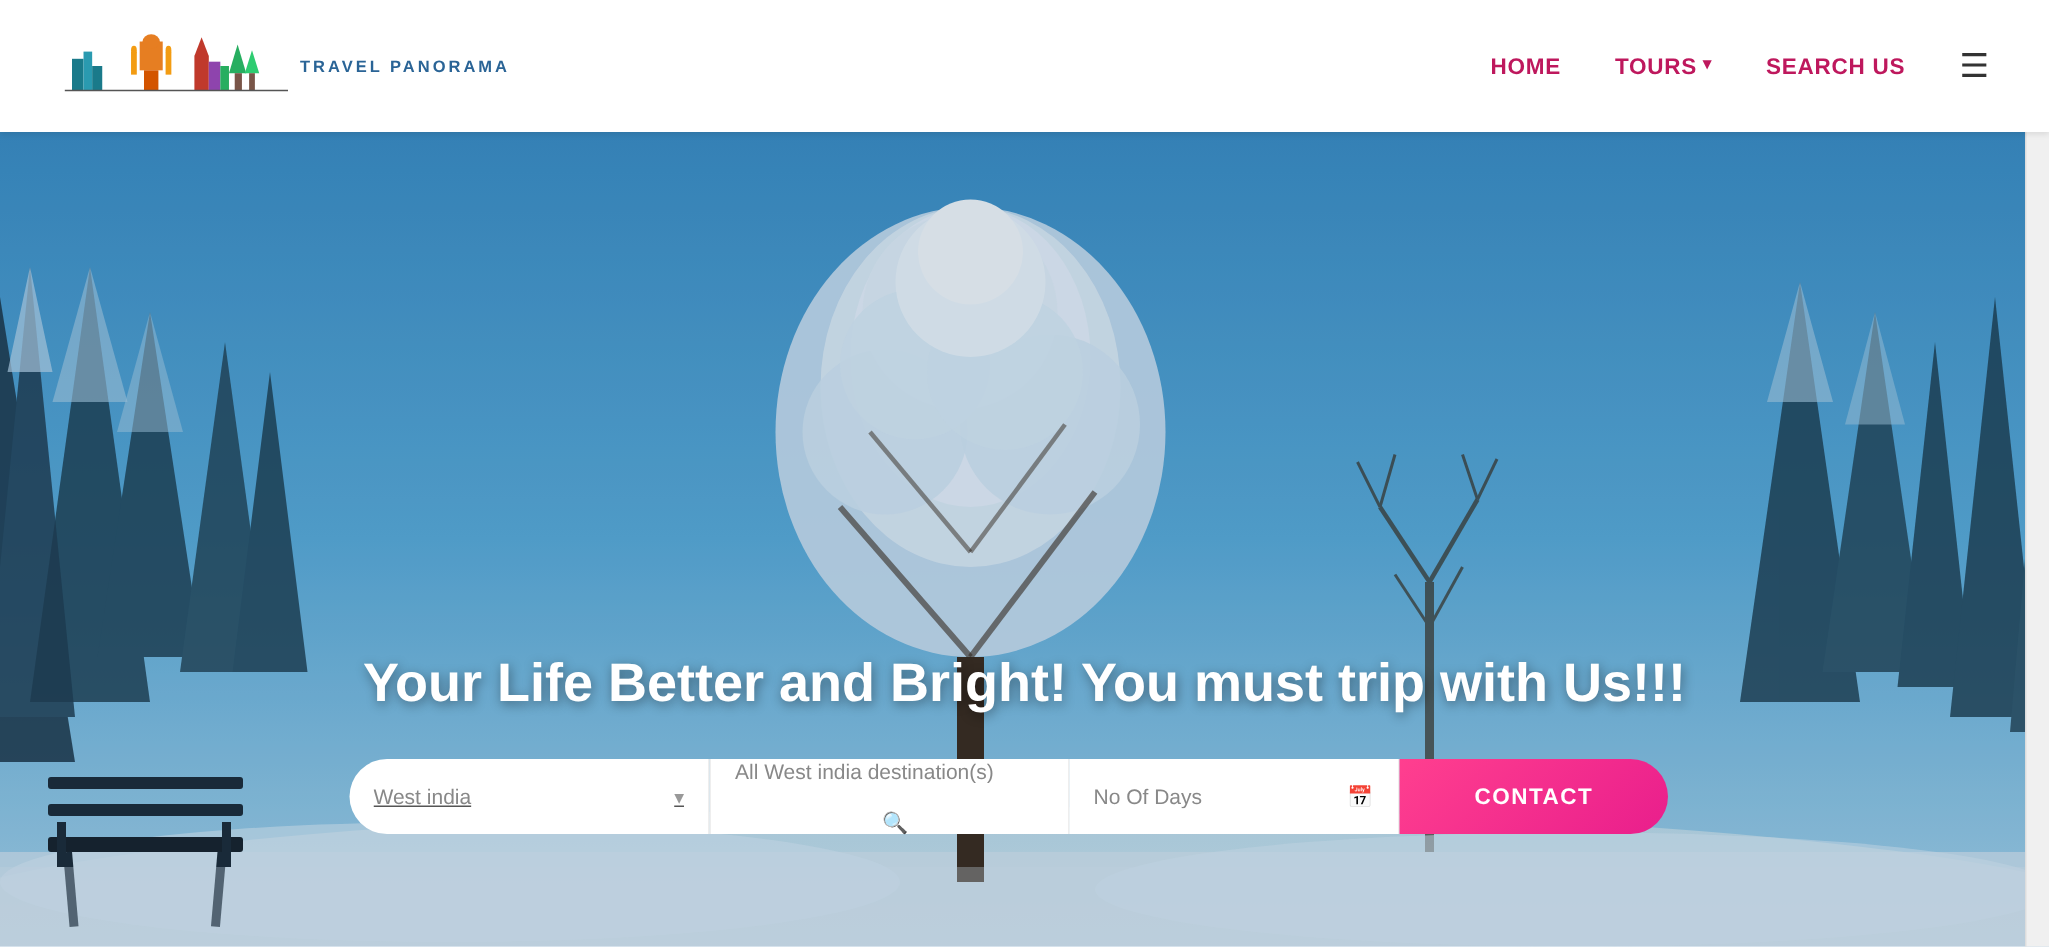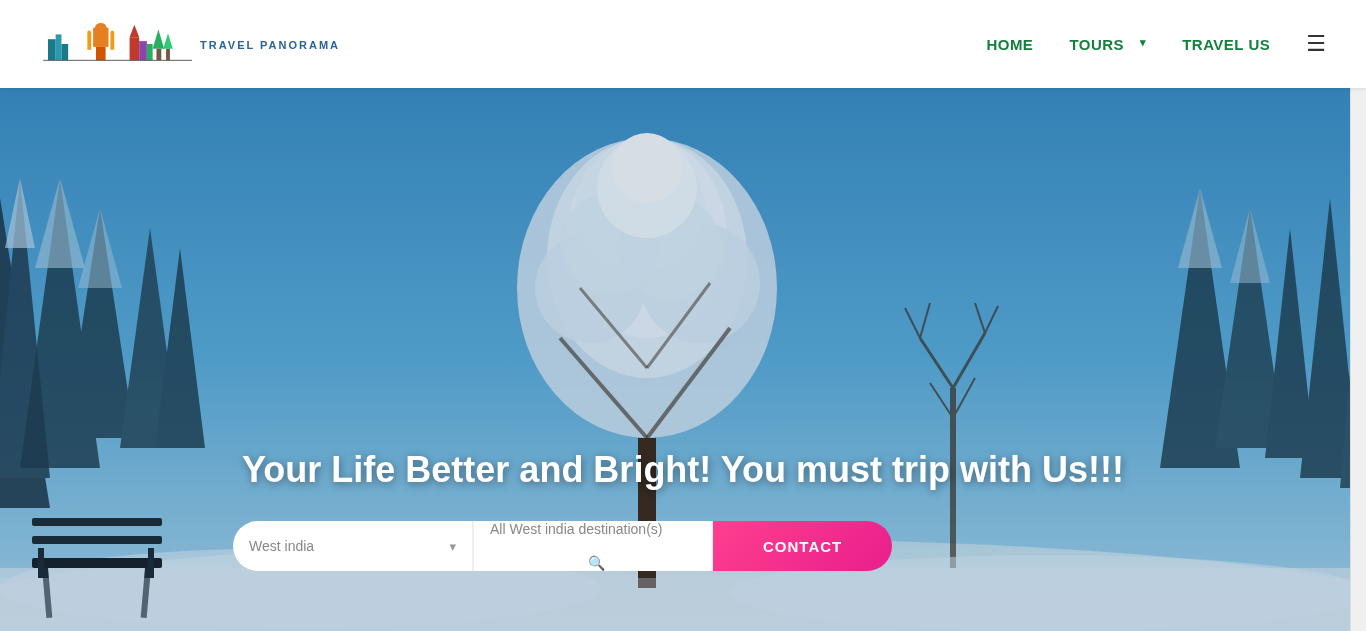--- a/index.html
+++ b/index.html
@@ -34,29 +34,29 @@
       margin-top: 2px;
     }
     .nav-links {
       display: flex;
       align-items: center;
       gap: 36px;
     }
     .nav-link {
       font-size: 15px;
       font-weight: 600;
-      color: #15803d;
+      color: #be185d;
       text-decoration: none;
       letter-spacing: 0.5px;
       cursor: pointer;
     }
     .nav-tours {
       display: flex;
       align-items: flex-start;
-      gap: 12px;
+      gap: 0;
     }
     .nav-hamburger {
       font-size: 22px;
       color: #333;
       cursor: pointer;
     }
 
     
     .hero {
       position: relative;
@@ -81,21 +81,21 @@
     }
 
     .hero-content {
       position: absolute;
       top: 0; left: 0;
       width: 100%; height: 100%;
       display: flex;
       flex-direction: column;
       align-items: center;
       justify-content: flex-end;
-      padding-bottom: 60px;
+      padding-bottom: 75px;
     }
     .hero-title {
       font-size: 36px;
       font-weight: bold;
       color: #fff;
       text-shadow: 1px 2px 8px rgba(0,0,0,0.4);
       margin-bottom: 30px;
       text-align: center;
       width: 80%;
     }
@@ -116,20 +116,21 @@
       padding: 0 16px;
       cursor: pointer;
     }
     .search-field-destination {
       width: 240px;
       border-radius: 25px 0 0 25px;
       border-right: 1px solid #eee;
       display: flex;
       align-items: center;
       justify-content: space-between;
+      text-decoration: underline;
     }
     .search-field-location {
       width: 240px;
       border-right: 1px solid #eee;
       display: flex;
       align-items: center;
       justify-content: space-between;
       flex-direction: column;
     }
     .search-field-days {
@@ -219,21 +220,21 @@
     </svg>
     <span class="logo-text">TRAVEL PANORAMA</span>
   </div>
 
   <div class="nav-links">
     <a class="nav-link">HOME</a>
     <div class="nav-link nav-tours">
       <span>TOURS</span>
       <span style="font-size:11px; margin-left:4px;">▾</span>
     </div>
-    <a class="nav-link">TRAVEL US</a>
+    <a class="nav-link">SEARCH US</a>
     <span class="nav-hamburger">☰</span>
   </div>
 </nav>
 
 <section class="hero">
 
   <div class="hero-bg"></div>
 
   <svg style="position:absolute;top:0;left:0;width:1366px;height:543px;" viewBox="0 0 1366 543" xmlns="http://www.w3.org/2000/svg">
 
@@ -340,20 +341,24 @@
       <div class="search-field search-field-destination" style="display:flex;align-items:center;padding:0 16px;">
         <input type="text" style="border: none; outline: none; font-size: 14px; color: rgb(85, 85, 85); width: 100%; background: transparent;" placeholder="West india">
         <span style="color:#999;font-size:13px;margin-left:8px;">▾</span>
       </div>
 
       <div class="search-field search-field-location" style="display:flex;align-items:center;padding:0 16px;background:#fff;height:50px;border-left:1px solid #eee;border-right:1px solid #eee;">
         <input type="text" style="border: none; outline: none; font-size: 14px; color: rgb(85, 85, 85); width: 100%; background: transparent;" placeholder="All West india destination(s)">
         <span style="color:#999;font-size:14px;margin-left:8px;">🔍</span>
       </div>
 
+      <div class="search-field search-field-days" style="display:flex;align-items:center;padding:0 16px;background:#fff;height:50px;border-right:1px solid #eee;">
+        <input type="text" style="border: none; outline: none; font-size: 14px; color: rgb(136, 136, 136); width: 100%; background: transparent;" placeholder="No Of Days">
+        <span style="color:#999;font-size:14px;margin-left:8px;">📅</span>
+      </div>
 
       <button class="search-btn">CONTACT</button>
     </div>
   </div>
 </section>
 
 <div class="scrollbar">
   <div class="scrollbar-thumb"></div>
 </div>
 

